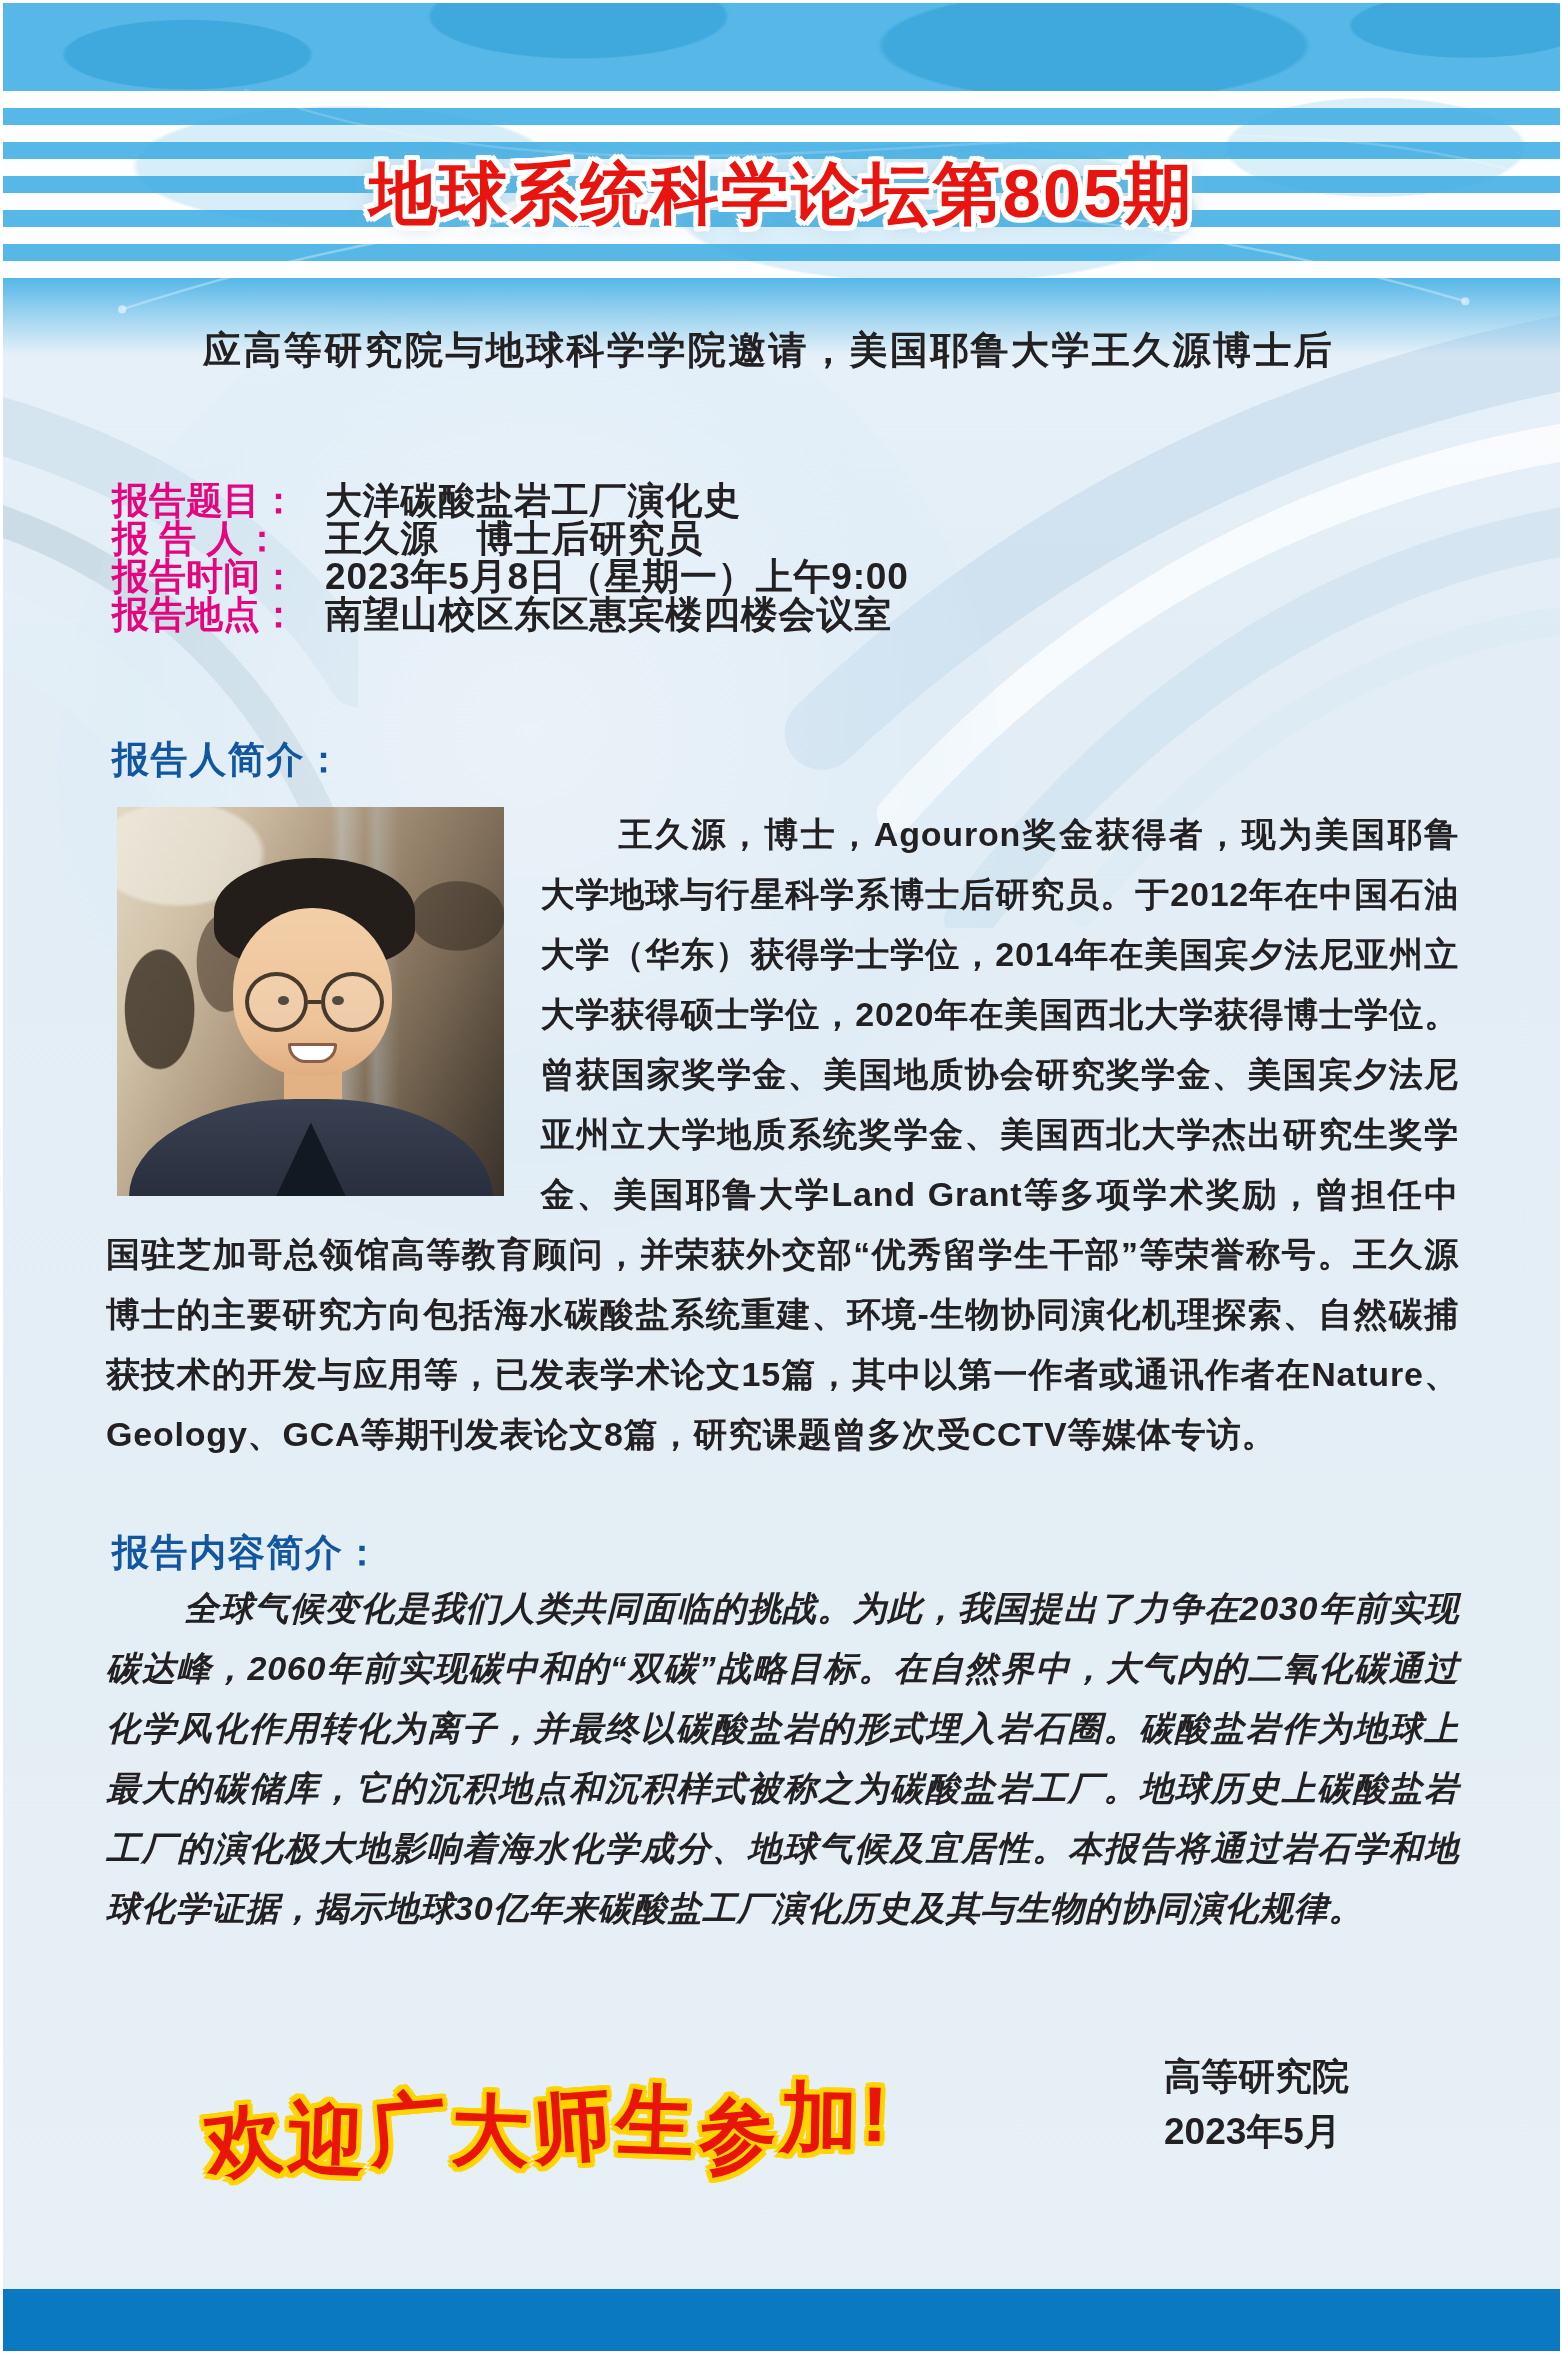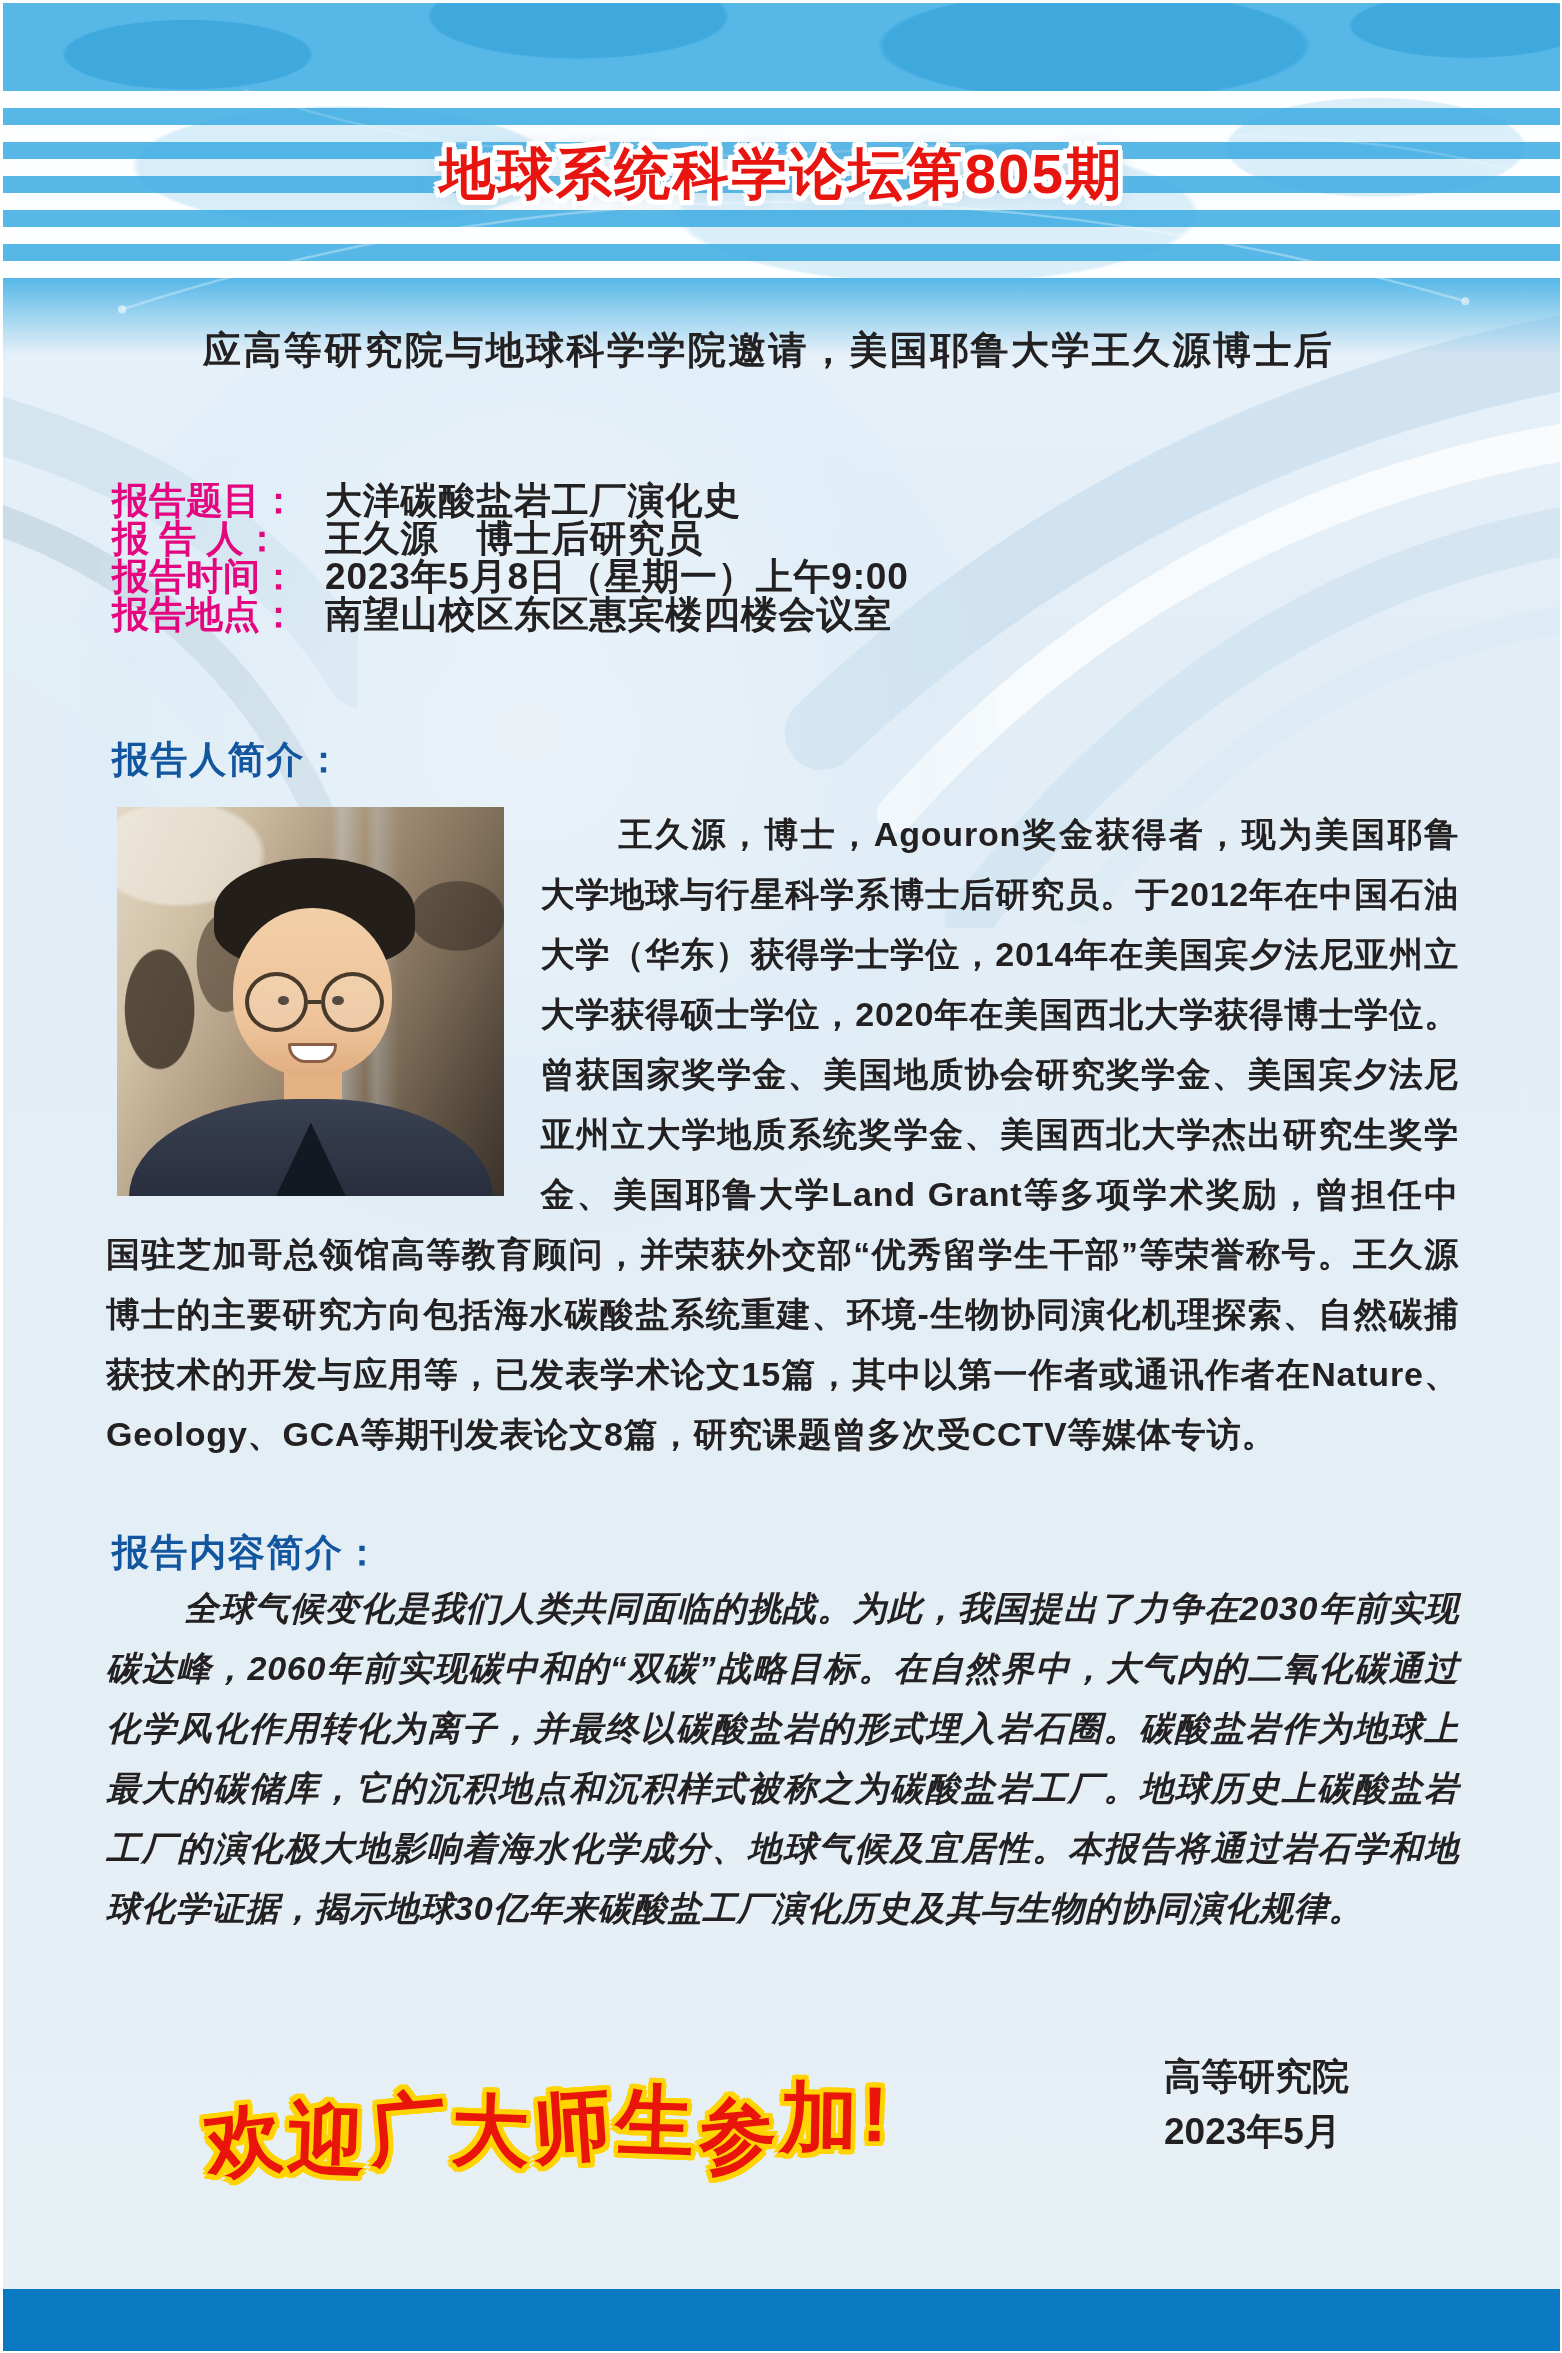--- a/index.html
+++ b/index.html
@@ -34,22 +34,22 @@
       radial-gradient(ellipse 342px 98px at 22% 40%, rgba(63,169,222,.20) 60%, transparent 62%),
       radial-gradient(ellipse 423px 114px at 60% 65%, rgba(63,169,222,.18) 60%, transparent 62%),
       radial-gradient(ellipse 244px 81px at 88% 30%, rgba(63,169,222,.18) 60%, transparent 62%);
   }
   .band-fade{
     position:absolute;top:279px;left:0;right:0;height:76px;
     background:linear-gradient(180deg,var(--sky-blue,#57b8e8) 0px,rgba(87,184,232,.55) 33px,rgba(87,184,232,0) 100%);
   }
   .net{position:absolute;top:0;left:0;width:100%;height:355px;}
   .title{
-    position:absolute;top:137px;left:0;right:0;margin:0;text-align:center;
-    font-size:56px;font-weight:900;letter-spacing:2.4px;
+    position:absolute;top:137px;left:0;right:0;margin:12px;text-align:center;
+    font-size:68px;font-weight:900;letter-spacing:2.4px;
     color:var(--title-red,#e8140f);
     text-shadow:
       -4.1px -4.1px 0 #fff,4.1px -4.1px 0 #fff,-4.1px 4.1px 0 #fff,4.1px 4.1px 0 #fff,
       -4.9px 0 0 #fff,4.9px 0 0 #fff,0 -4.9px 0 #fff,0 4.9px 0 #fff,
       -3.3px -4.9px 0 #fff,3.3px 4.9px 0 #fff,-3.3px 4.9px 0 #fff,3.3px -4.9px 0 #fff,
       0 0 19.5px rgba(150,185,210,.8);
   }
 
   
   .deco{position:absolute;z-index:1;pointer-events:none;}

